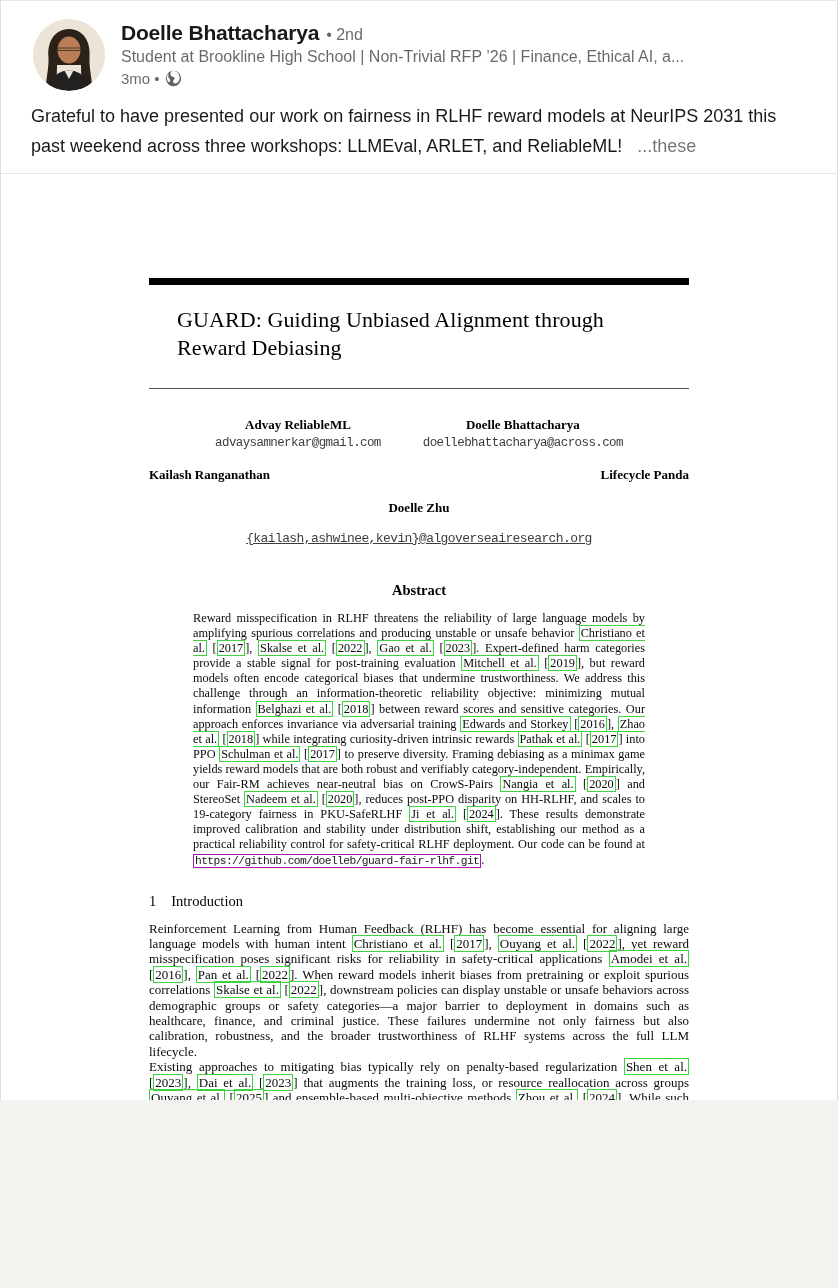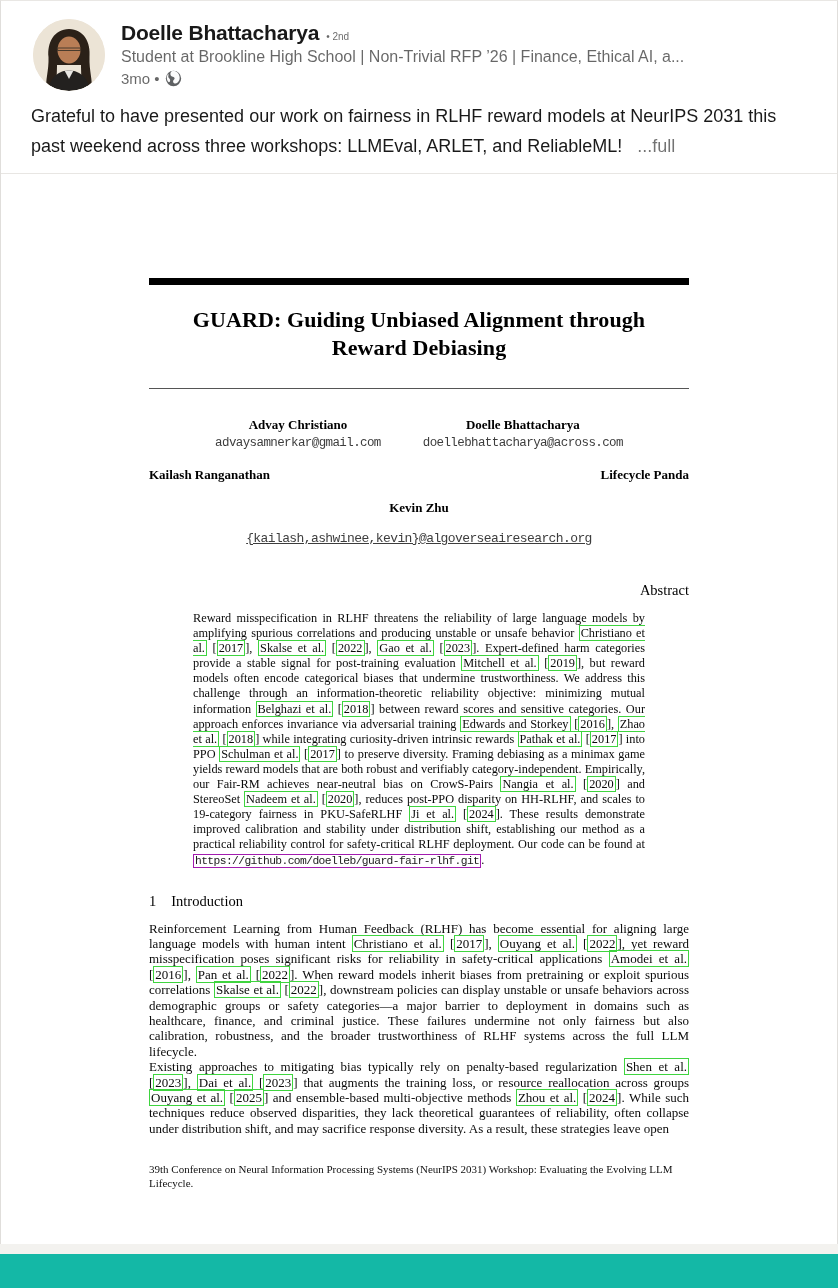--- a/index.html
+++ b/index.html
@@ -1,53 +1,53 @@
 <!DOCTYPE html>
 <html><head>
 <meta charset="utf-8">
 <style>
   * { margin:0; padding:0; box-sizing:border-box; }
   html,body { background:#f3f2ef; font-family:"Liberation Sans", sans-serif; }
-  .page { width:838px; height:1288px; margin:0 auto; background:#14b8a6; overflow:hidden; }
+  .page { width:838px; height:1100px; margin:0 auto; background:#ec4899; overflow:hidden; }
   .card {
     width:838px; background:#ffffff;
     border-left:1px solid #e0dedb; border-right:1px solid #e0dedb; border-top:1px solid #e9e7e4;
   }
   
   .post-header { display:flex; padding:18px 24px 0 32px; }
   .avatar { width:72px; height:72px; border-radius:50%; overflow:hidden; flex:0 0 72px; background:#ece4d8; }
   .header-text { margin-left:16px; padding-top:2px; min-width:0; }
   .name-row { display:flex; align-items:baseline; }
   .name { font-size:21px; font-weight:700; color:rgba(0,0,0,0.9); letter-spacing:-0.2px; }
-  .degree { font-size:10px; color:rgba(0,0,0,0.6); margin-left:7px; }
+  .degree { font-size:16px; color:rgba(0,0,0,0.6); margin-left:7px; }
   .headline { font-size:16px; color:rgba(0,0,0,0.6); margin-top:3px; white-space:nowrap; overflow:hidden; }
   .meta-row { display:flex; margin-top:4px; font-size:15px; color:rgba(0,0,0,0.6); }
   .globe { margin-left:5px; display:inline-flex; }
   
   .post-body { padding:10px 36px 0 30px; font-size:18px; line-height:30px; color:rgba(0,0,0,0.9); }
   .more { color:rgba(0,0,0,0.55); margin-left:10px; cursor:pointer; }
   .divider { height:1px; background:#e8e6e3; margin-top:12px; }
   
   .doc-preview { background:#ffffff; padding-top:104px; padding-bottom:54px; cursor:pointer; }
   .paper { width:540px; margin:0 auto; font-family:"Liberation Serif", serif; color:#000; }
   .rule-thick { height:7px; background:#000; }
   .paper-title {
-    font-size:22px; line-height:28px; font-weight:700; text-align:center;
+    font-size:22px; line-height:28px; font-weight:400; 
     max-width:484px; margin:21px auto 0 auto; letter-spacing:0.1px;
   }
   .rule-thin { height:1px; background:#555; margin-top:26px; }
   .authors { margin-top:28px; text-align:center; }
   .auth-row1 { display:flex; justify-content:center; gap:42px; }
   .auth-col { text-align:center; }
   .auth-name { font-size:13px; font-weight:700; }
   .auth-email { font-size:12.5px; font-family:"Liberation Mono","DejaVu Sans Mono",monospace; color:#3d3d3d; letter-spacing:-0.6px; margin-top:3px; }
   .auth-row2 { display:flex; justify-content:space-between; gap:66px; margin-top:17px; }
   .auth-row3 { margin-top:15px; }
   .auth-shared { font-size:13px; font-family:"Liberation Mono","DejaVu Sans Mono",monospace; color:#3d3d3d; letter-spacing:-0.6px; margin-top:15px;text-decoration:underline; }
-  .abs-heading { font-size:14.5px; font-weight:400; text-align:right; margin-top:36px; }
+  .abs-heading { font-size:14.5px; font-weight:700; text-align:center; margin-top:36px; }
   .abstract {
     width:452px; margin:12px auto 0 auto; font-size:12.3px; line-height:15.1px;
     text-align:justify; color:#0a0a0a;
   }
   .sec-heading { font-size:14.5px; font-weight:400; margin-top:24px; }
   .sec-num { margin-right:15px; }
   .intro-p { font-size:13px; line-height:15.4px; text-align:justify; margin-top:11px; color:#0a0a0a; }
   .intro-p + .intro-p { margin-top:0; }
   .footnote { font-size:11px; line-height:14px; margin-top:26px; color:#111; }
   
@@ -95,48 +95,48 @@
               <circle cx="8" cy="8" r="7.2" fill="#5f6163"></circle>
               <path d="M8 .8 C5 .8 4.6 4 5.6 5.4 C6.6 6.8 8.6 6 9 7.6 C9.4 9.2 7.4 9.4 7.6 11 C7.8 12.6 10 13.4 11.6 12 C13.2 10.6 14.4 8.4 13.6 5.6 C12.8 2.8 10.6 .8 8 .8 Z M3.2 3.4 C1.6 5 1.2 8.2 2.4 10.4 C3.6 12.6 5.2 11 4.8 9.2 C4.4 7.4 2.6 7.6 3.2 5.4 Z" fill="#fbfbfb"></path>
             </svg>
           </span>
         </div>
       </div>
     </div>
 
     <div class="post-body">
       <span>Grateful to have presented our work on fairness in RLHF reward models at NeurIPS 2031 this past weekend across three workshops: LLMEval, ARLET, and ReliableML!</span>
-      <span class="more">...full</span>
+      <span class="more">...these</span>
     </div>
 
     <div class="divider"></div>
 
     <div class="doc-preview">
       <div class="paper">
         <div class="rule-thick"></div>
         <h1 class="paper-title">GUARD: Guiding Unbiased Alignment through Reward Debiasing</h1>
         <div class="rule-thin"></div>
 
         <div class="authors">
           <div class="auth-row1">
             <div class="auth-col">
-              <div class="auth-name">Advay Christiano</div>
+              <div class="auth-name">Advay ReliableML</div>
               <div class="auth-email">advaysamnerkar@gmail.com</div>
             </div>
             <div class="auth-col">
               <div class="auth-name">Doelle Bhattacharya</div>
               <div class="auth-email">doellebhattacharya@across.com</div>
             </div>
           </div>
           <div class="auth-row2">
             <span class="auth-name">Kailash Ranganathan</span>
             <span class="auth-name">Lifecycle Panda</span>
           </div>
           <div class="auth-row3">
-            <span class="auth-name">Kevin Zhu</span>
+            <span class="auth-name">Doelle Zhu</span>
           </div>
           <div class="auth-shared">{kailash,ashwinee,kevin}@algoverseairesearch.org</div>
         </div>
 
         <h2 class="abs-heading">Abstract</h2>
         <p class="abstract"><span>Reward misspecification in RLHF threatens the reliability of large language models by amplifying spurious correlations and producing unstable or unsafe behavior </span><span class="seg-cite">Christiano et al.</span><span> [</span><span class="seg-cite">2017</span><span>], </span><span class="seg-cite">Skalse et al.</span><span> [</span><span class="seg-cite">2022</span><span>], </span><span class="seg-cite">Gao et al.</span><span> [</span><span class="seg-cite">2023</span><span>]. Expert-defined harm categories provide a stable signal for post-training evaluation </span><span class="seg-cite">Mitchell et al.</span><span> [</span><span class="seg-cite">2019</span><span>], but reward models often encode categorical biases that undermine trustworthiness. We address this challenge through an information-theoretic reliability objective: minimizing mutual information </span><span class="seg-cite">Belghazi et al.</span><span> [</span><span class="seg-cite">2018</span><span>] between reward scores and sensitive categories.  Our approach enforces invariance via adversarial training </span><span class="seg-cite">Edwards and Storkey</span><span> [</span><span class="seg-cite">2016</span><span>], </span><span class="seg-cite">Zhao et al.</span><span> [</span><span class="seg-cite">2018</span><span>] while integrating curiosity-driven intrinsic rewards </span><span class="seg-cite">Pathak et al.</span><span> [</span><span class="seg-cite">2017</span><span>] into PPO </span><span class="seg-cite">Schulman et al.</span><span> [</span><span class="seg-cite">2017</span><span>] to preserve diversity. Framing debiasing as a minimax game yields reward models that are both robust and verifiably category-independent.  Empirically, our Fair-RM achieves near-neutral bias on CrowS-Pairs </span><span class="seg-cite">Nangia et al.</span><span> [</span><span class="seg-cite">2020</span><span>] and StereoSet </span><span class="seg-cite">Nadeem et al.</span><span> [</span><span class="seg-cite">2020</span><span>], reduces post-PPO disparity on HH-RLHF, and scales to 19-category fairness in PKU-SafeRLHF </span><span class="seg-cite">Ji et al.</span><span> [</span><span class="seg-cite">2024</span><span>]. These results demonstrate improved calibration and stability under distribution shift, establishing our method as a practical reliability control for safety-critical RLHF deployment. Our code can be found at </span><span class="seg-link">https://github.com/doelleb/guard-fair-rlhf.git</span><span>.</span></p>
 
         <h3 class="sec-heading">
           <span class="sec-num">1</span><span>Introduction</span>
         </h3>

